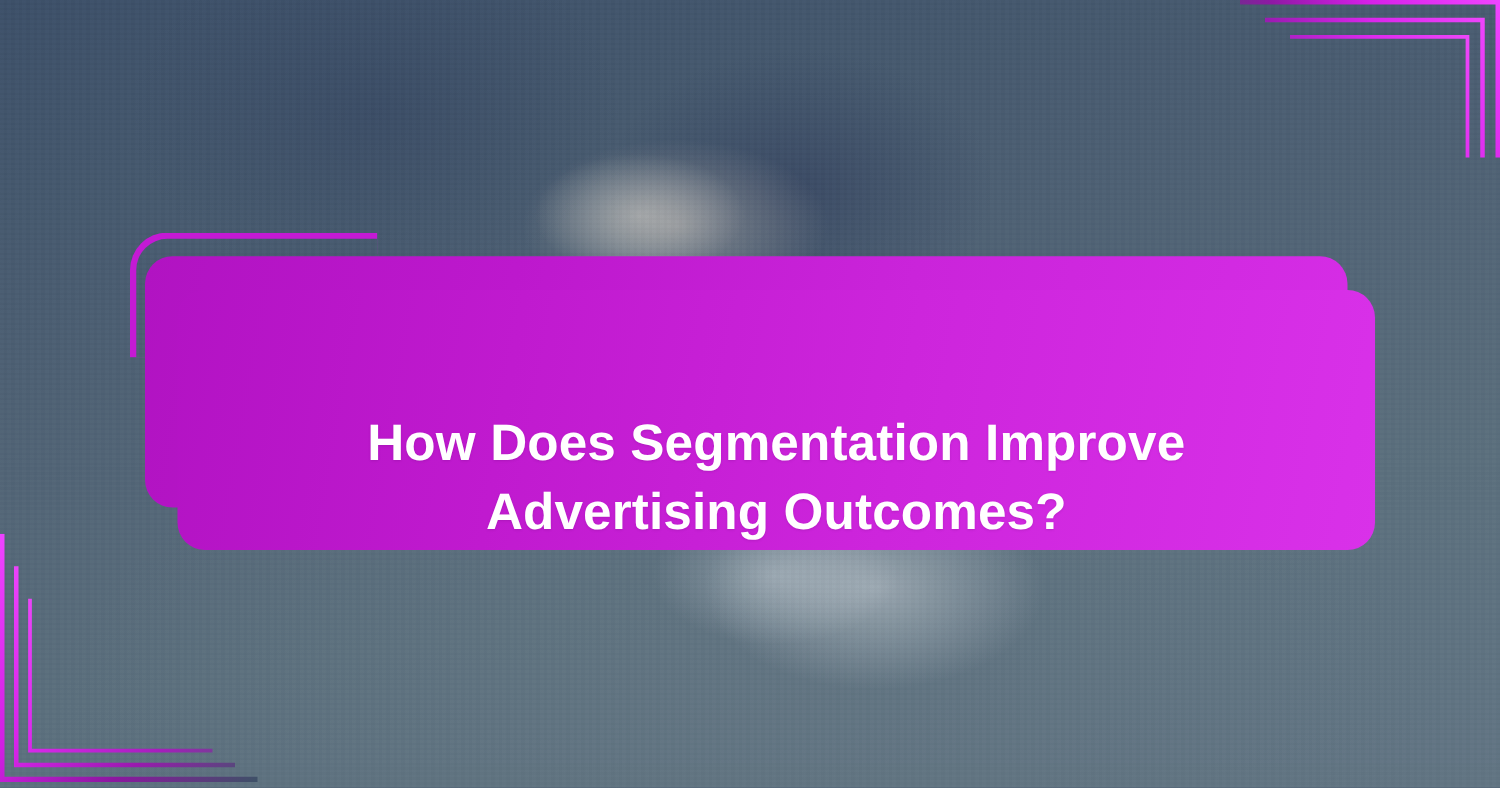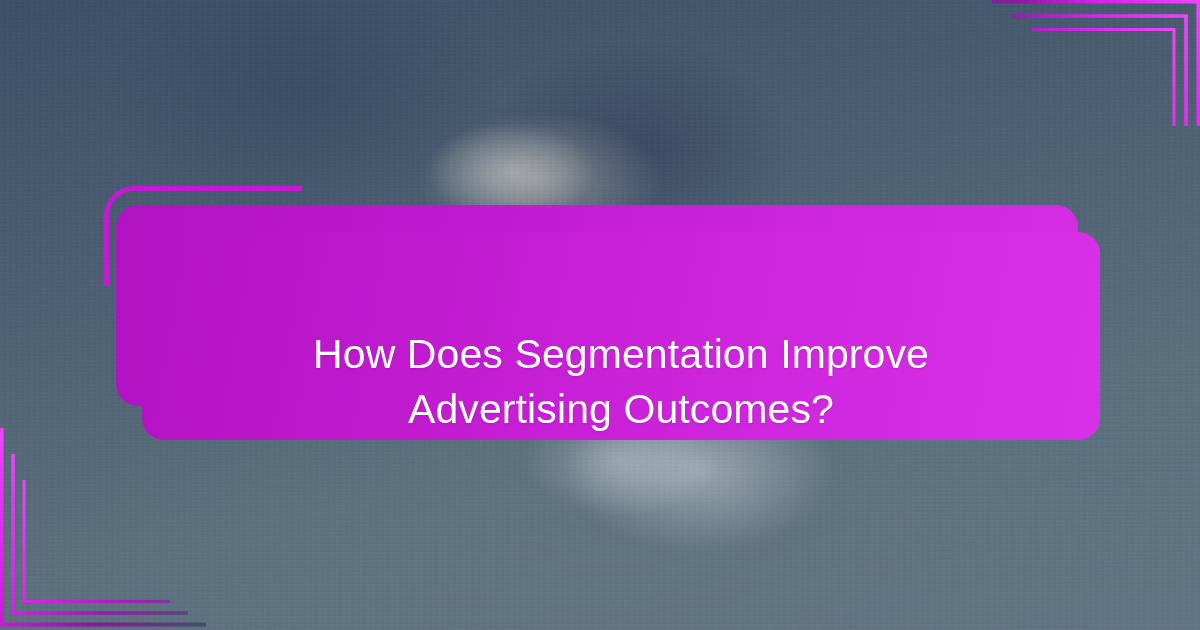--- a/index.html
+++ b/index.html
@@ -66,21 +66,21 @@
     border-radius:22px;
     background:linear-gradient(100deg, #b313c4 0%, #c01acf 28%, #cd25dc 60%, #d931e9 100%);
     display:flex; align-items:center; justify-content:center;
   }
 
   #card-title {
     width:700px;
     text-align:center;
     color:#ffffff;
     font-size:41px;
-    font-weight:400;
+    font-weight:700;
     line-height:1.33;
     letter-spacing:.1px;
     transform:translateY(46px);
     text-shadow:0 1px 2px rgba(90,0,100,.18);
   }
 </style>
 </head>
 <body>
 
 <div id="bg-photo"></div>

